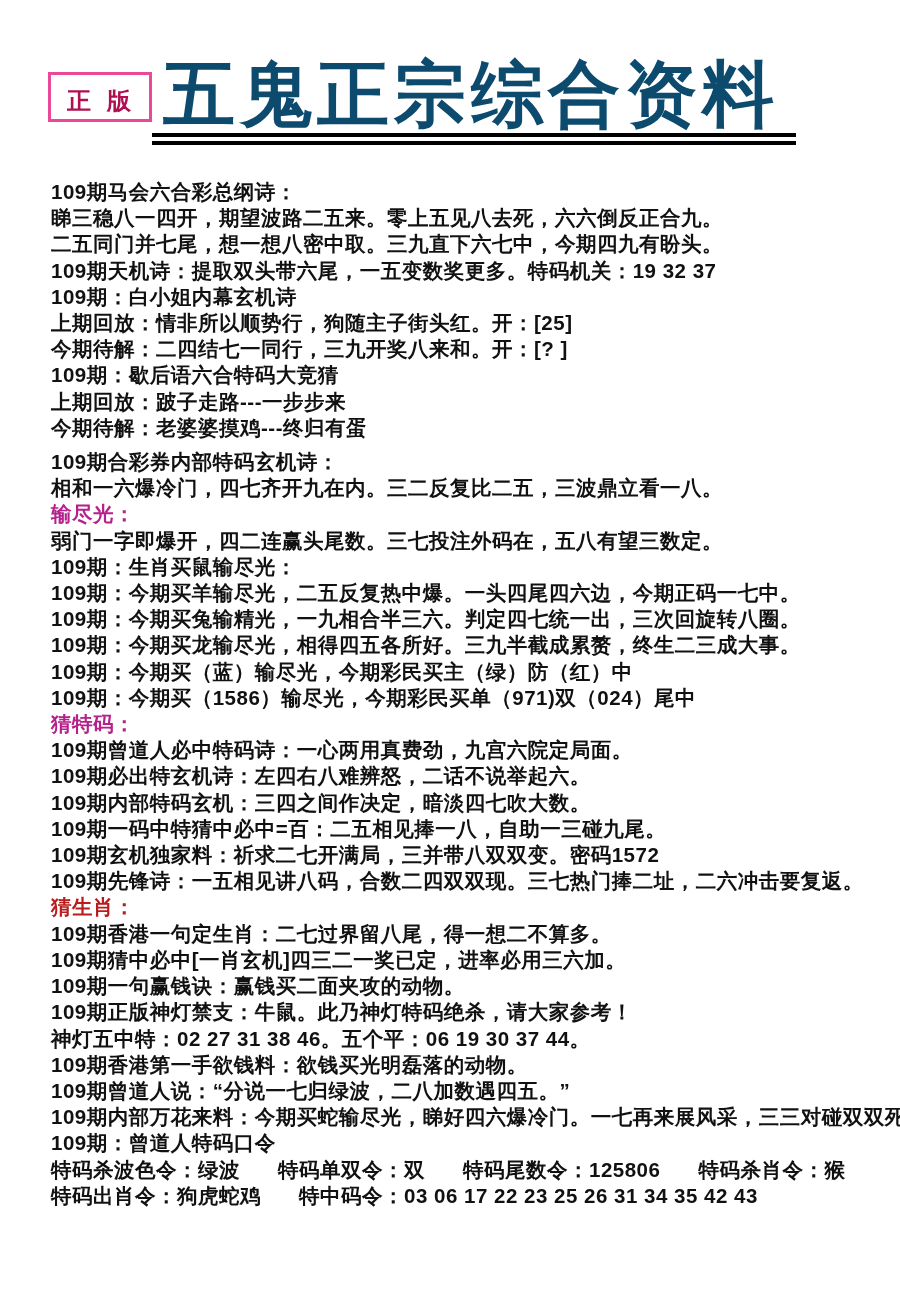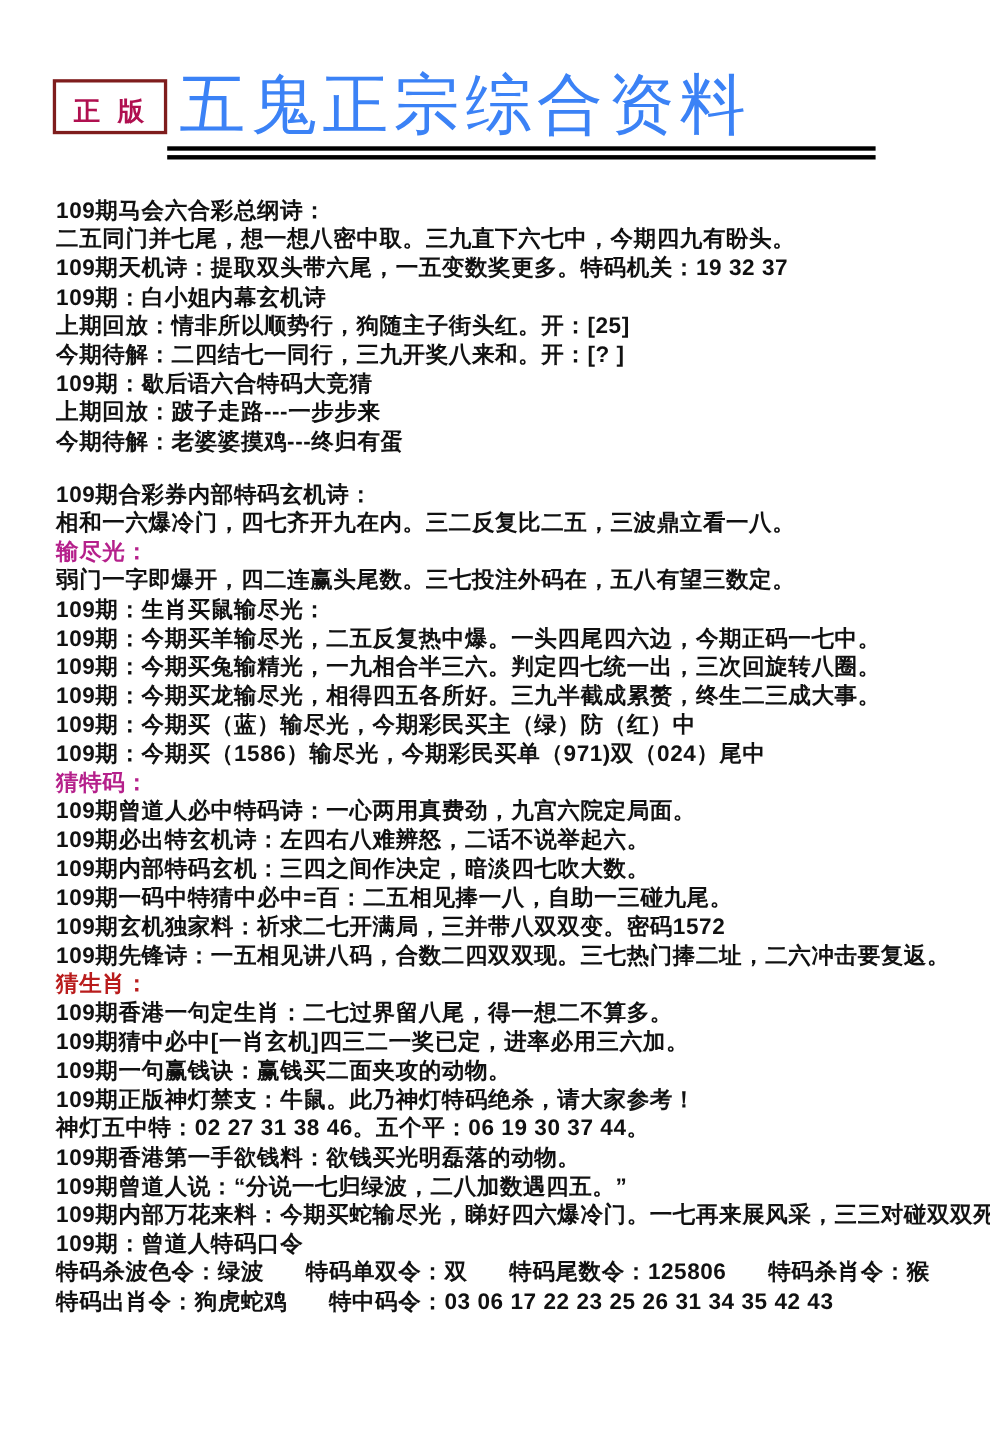--- a/index.html
+++ b/index.html
@@ -7,62 +7,63 @@
     width:900px;height:1301px;overflow:hidden;
     font-family:"Liberation Sans","DejaVu Sans",sans-serif;
     color:#111111;
   }
   .page{position:relative;width:900px;height:1301px;background:#ffffff;}
   
   .header{position:relative;height:145px;}
   .badge{
     position:absolute;left:48px;top:72px;
     display:inline-block;box-sizing:border-box;height:50px;
-    border:3px solid #7f1d1d;color:#b01050;
+    border:3px solid #ec4899;color:#b01050;
     font-size:24px;font-weight:bold;
     padding:10px 2px 8px 16px;letter-spacing:16px;
     font-family:"Liberation Serif","DejaVu Serif",serif;
   }
   .title{
     position:absolute;left:163px;top:58px;margin:0;
     font-family:"Liberation Serif","DejaVu Serif",serif;
-    font-size:60px;line-height:74px;font-weight:normal;
-    letter-spacing:5px;color:#3b82f6;white-space:nowrap;
+    font-size:72px;line-height:74px;font-weight:bold;
+    letter-spacing:5px;color:#0c4a6e;white-space:nowrap;
   }
   .underline{position:absolute;left:152px;top:133px;width:644px;}
   .underline .bar1{height:4px;background:#000000;}
   .underline .bar2{height:4px;background:#000000;margin-top:4px;}
   
   .content{padding:34px 10px 0 51px;}
   .ln{
     font-size:20.5px;letter-spacing:0.5px;
     font-weight:bold;line-height:26.2px;
     white-space:nowrap;color:#111111;
   }
   .ln.m{color:#b5208b;}
   .ln.g{color:#b91c1c;}
-  .ln.gt{margin-top:22px;}
+  .ln.gt{margin-top:8px;}
   .row{display:flex;gap:38px;align-items:flex-end;}
 </style>
 </head>
 <body>
 
 <div class="page">
 
   <div class="header">
     <span class="badge">正版</span>
     <h1 class="title">五鬼正宗综合资料</h1>
     <div class="underline">
       <div class="bar1"></div>
       <div class="bar2"></div>
     </div>
   </div>
 
   <div class="content">
     <div class="ln">109期马会六合彩总纲诗：</div>
+    <div class="ln">睇三稳八一四开，期望波路二五来。零上五见八去死，六六倒反正合九。</div>
     <div class="ln">二五同门并七尾，想一想八密中取。三九直下六七中，今期四九有盼头。</div>
     <div class="ln">109期天机诗：提取双头带六尾，一五变数奖更多。特码机关：19 32 37</div>
     <div class="ln">109期：白小姐内幕玄机诗</div>
     <div class="ln">上期回放：情非所以顺势行，狗随主子街头红。开：[25]</div>
     <div class="ln">今期待解：二四结七一同行，三九开奖八来和。开：[? ]</div>
     <div class="ln">109期：歇后语六合特码大竞猜</div>
     <div class="ln">上期回放：跛子走路---一步步来</div>
     <div class="ln">今期待解：老婆婆摸鸡---终归有蛋</div>
     <div class="ln gt">109期合彩券内部特码玄机诗：</div>
     <div class="ln">相和一六爆冷门，四七齐开九在内。三二反复比二五，三波鼎立看一八。</div>

